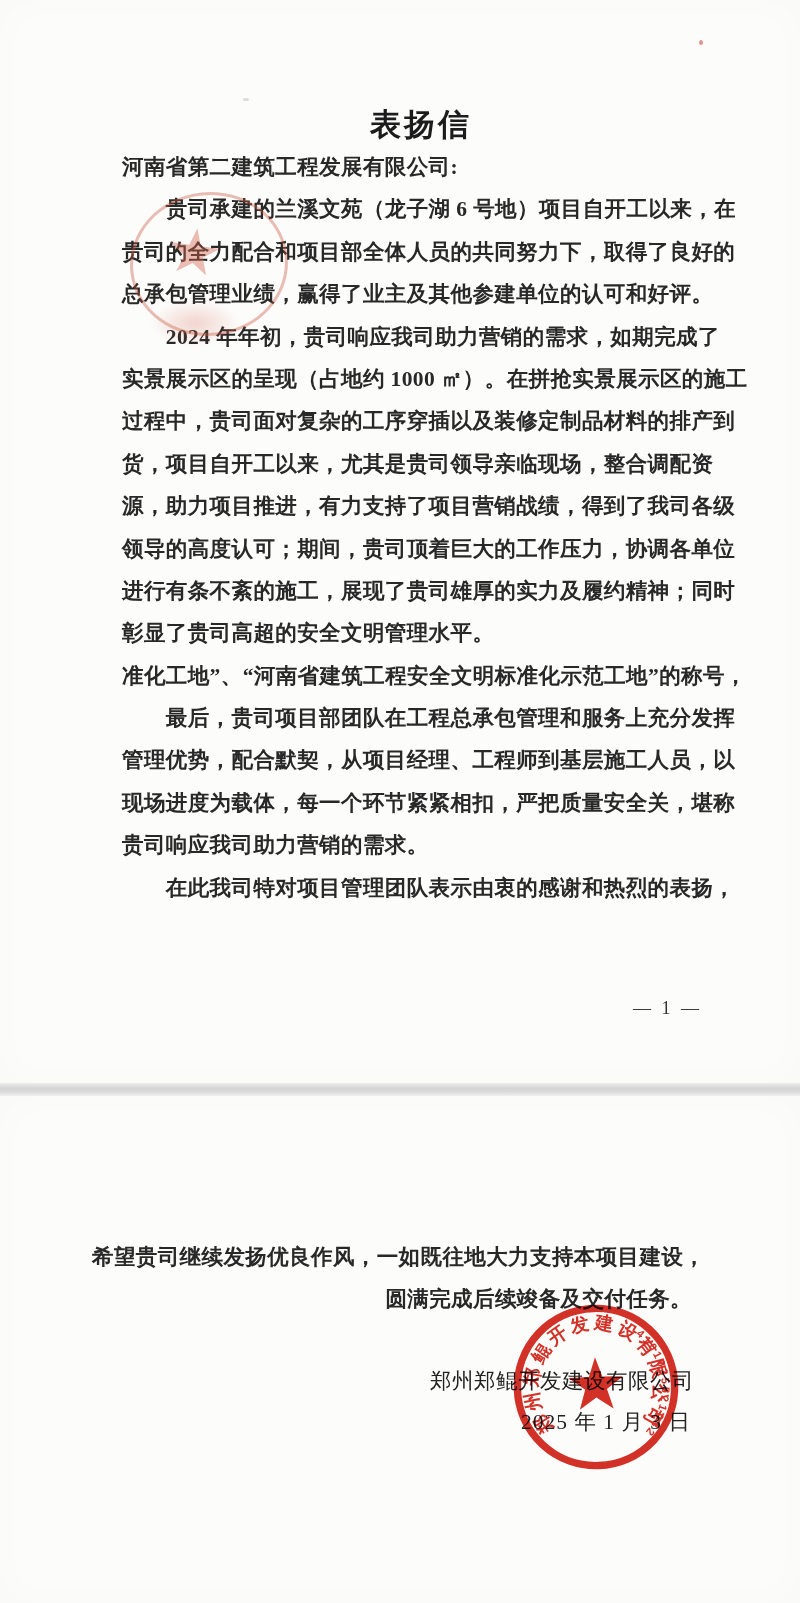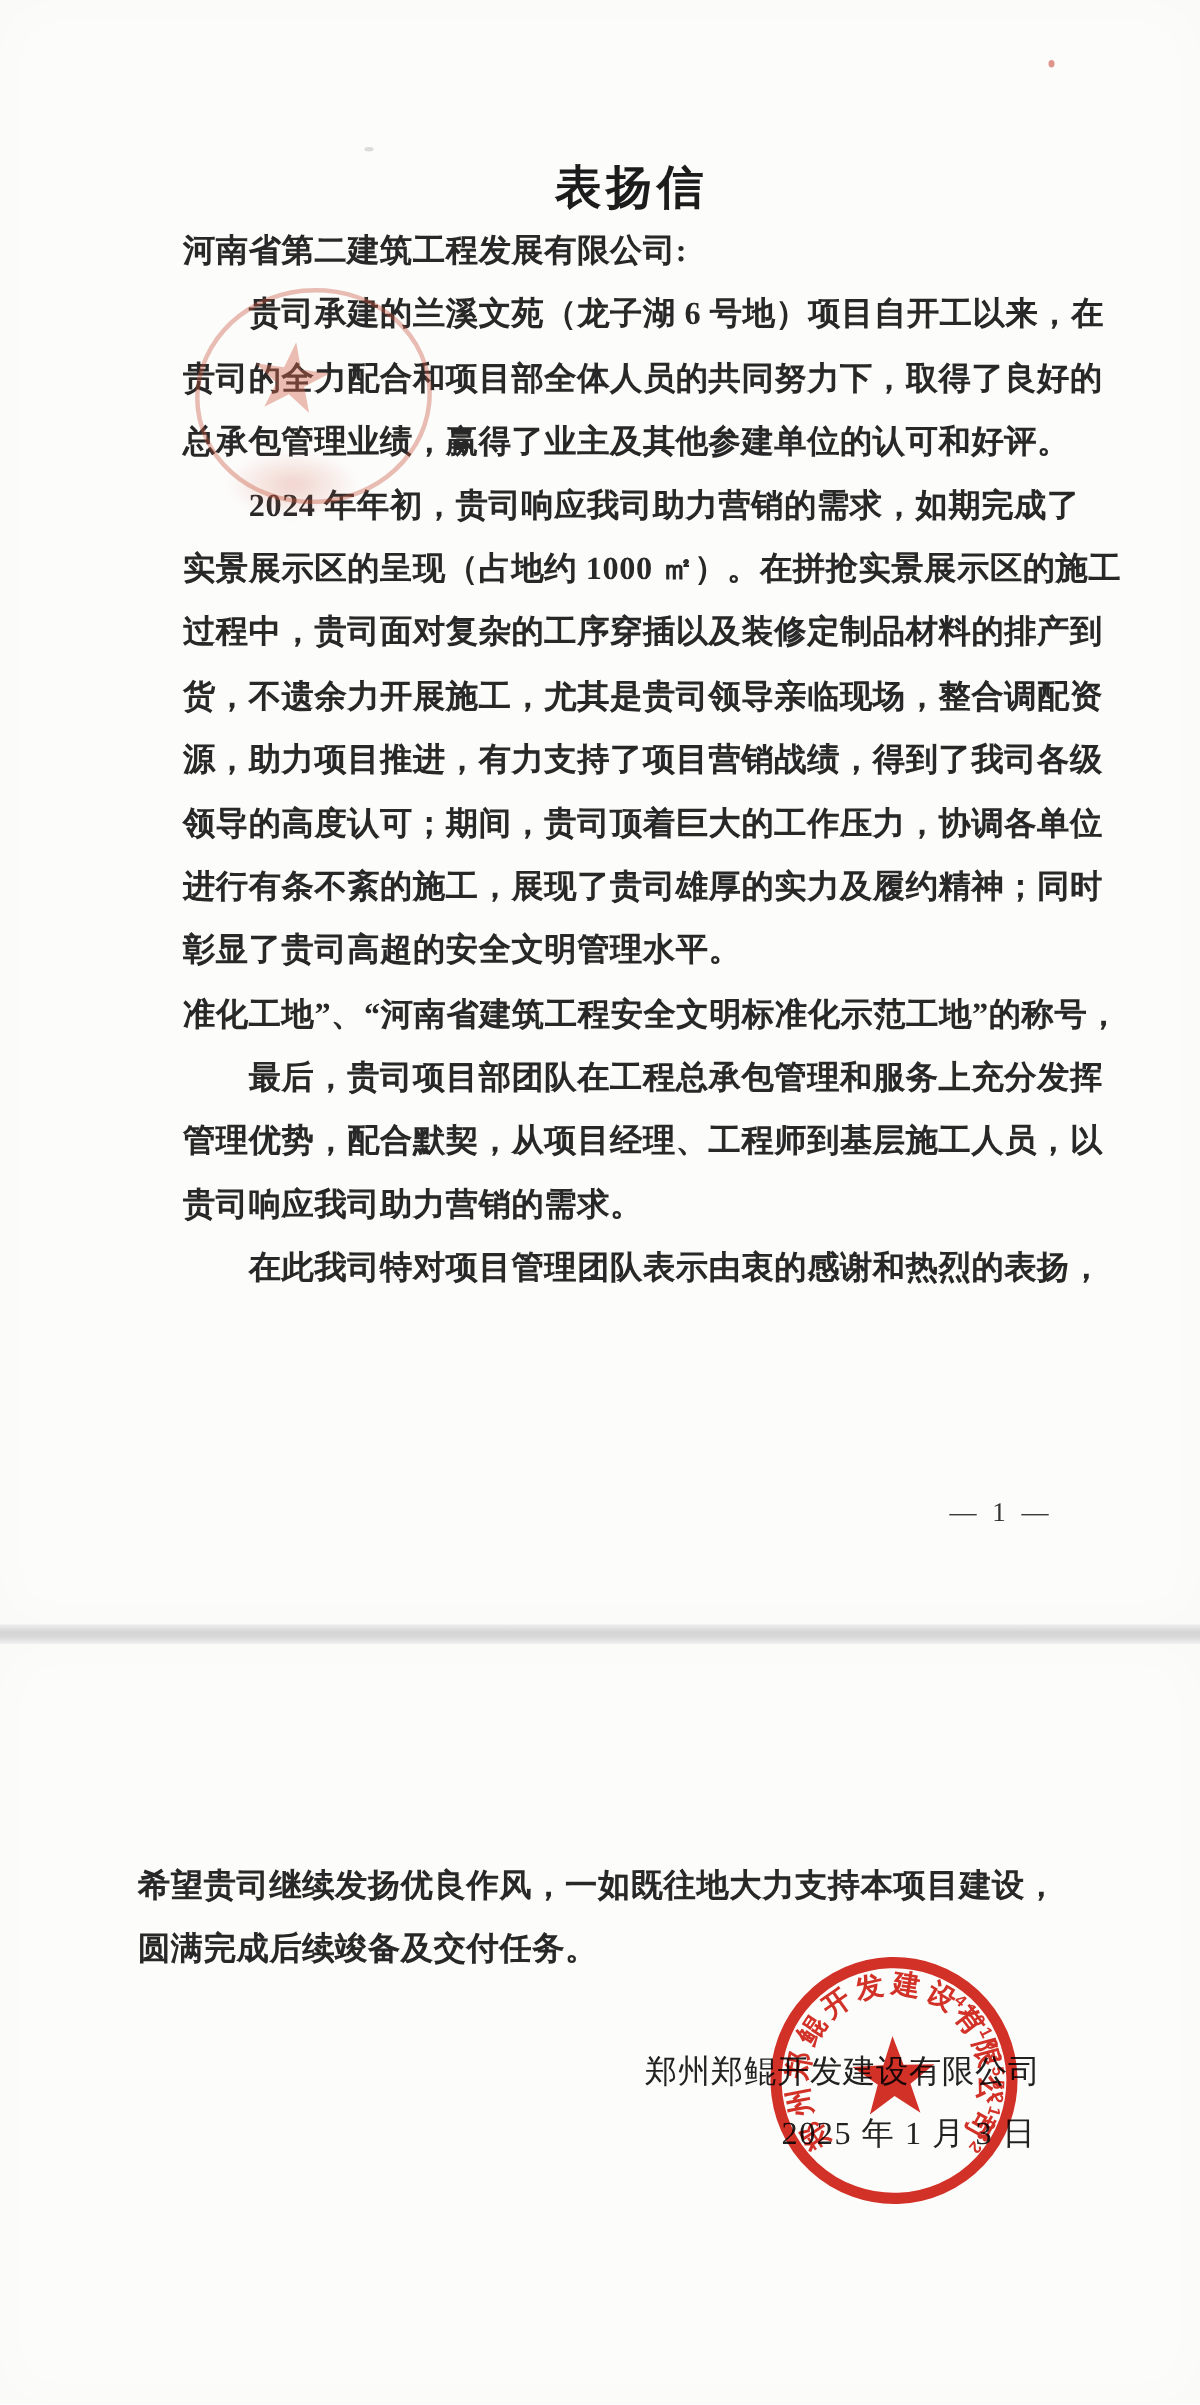--- a/index.html
+++ b/index.html
@@ -18,21 +18,21 @@
   }
   .page-2 { top:1096px; height:507px; }
 
   .doc-title {
     position:absolute; top:104px; left:0; width:800px; text-align:center;
     text-indent:42px; font-size:31px; font-weight:bold; letter-spacing:3px;
     color:#1c1c1c; font-family:"Liberation Sans", sans-serif;
   }
   .body-block { position:absolute; color:#282828;font-weight:bold; }
   .p1-body { left:122px; top:146px; width:596px; font-size:21.5px; }
-  .p2-body { left:92px;  top:140px; width:600px; font-size:21.5px; }
+  .p2-body { left:92px;  top:140px; width:600px; font-size:21.5px;text-align:right; }
   .text-line { height:42.4px; line-height:42.4px; white-space:nowrap; letter-spacing:0.4px; }
 
   .page-num {
     position:absolute; left:633px; top:998px; font-size:18px;
     letter-spacing:3px; color:#333;
   }
 
   .sig-line {
     position:absolute; left:430px; top:270px; font-size:21.5px;
     color:#222; letter-spacing:0.5px; white-space:nowrap; z-index:2;
@@ -91,28 +91,29 @@
 
     <div class="body-block p1-body">
       <div class="text-line">河南省第二建筑工程发展有限公司:</div>
       <div>
           <div class="text-line">　　贵司承建的兰溪文苑（龙子湖 6 号地）项目自开工以来，在</div>
           <div class="text-line">贵司的全力配合和项目部全体人员的共同努力下，取得了良好的</div>
           <div class="text-line">总承包管理业绩，赢得了业主及其他参建单位的认可和好评。</div>
           <div class="text-line">　　2024 年年初，贵司响应我司助力营销的需求，如期完成了</div>
           <div class="text-line">实景展示区的呈现（占地约 1000 ㎡）。在拼抢实景展示区的施工</div>
           <div class="text-line">过程中，贵司面对复杂的工序穿插以及装修定制品材料的排产到</div>
-          <div class="text-line">货，不遗余力开展施工，尤其是贵司领导亲临现场，整合调配资</div>
+          <div class="text-line">货，项目自开工以来，尤其是贵司领导亲临现场，整合调配资</div>
           <div class="text-line">源，助力项目推进，有力支持了项目营销战绩，得到了我司各级</div>
           <div class="text-line">领导的高度认可；期间，贵司顶着巨大的工作压力，协调各单位</div>
           <div class="text-line">进行有条不紊的施工，展现了贵司雄厚的实力及履约精神；同时</div>
           <div class="text-line">彰显了贵司高超的安全文明管理水平。</div>
           <div class="text-line">准化工地”、“河南省建筑工程安全文明标准化示范工地”的称号，</div>
           <div class="text-line">　　最后，贵司项目部团队在工程总承包管理和服务上充分发挥</div>
           <div class="text-line">管理优势，配合默契，从项目经理、工程师到基层施工人员，以</div>
+          <div class="text-line">现场进度为载体，每一个环节紧紧相扣，严把质量安全关，堪称</div>
           <div class="text-line">贵司响应我司助力营销的需求。</div>
           <div class="text-line">　　在此我司特对项目管理团队表示由衷的感谢和热烈的表扬，</div>
         </div>
     </div>
 
     <div class="page-num">— 1 —</div>
   </div>
 
   <div class="page-sep"></div>
 

